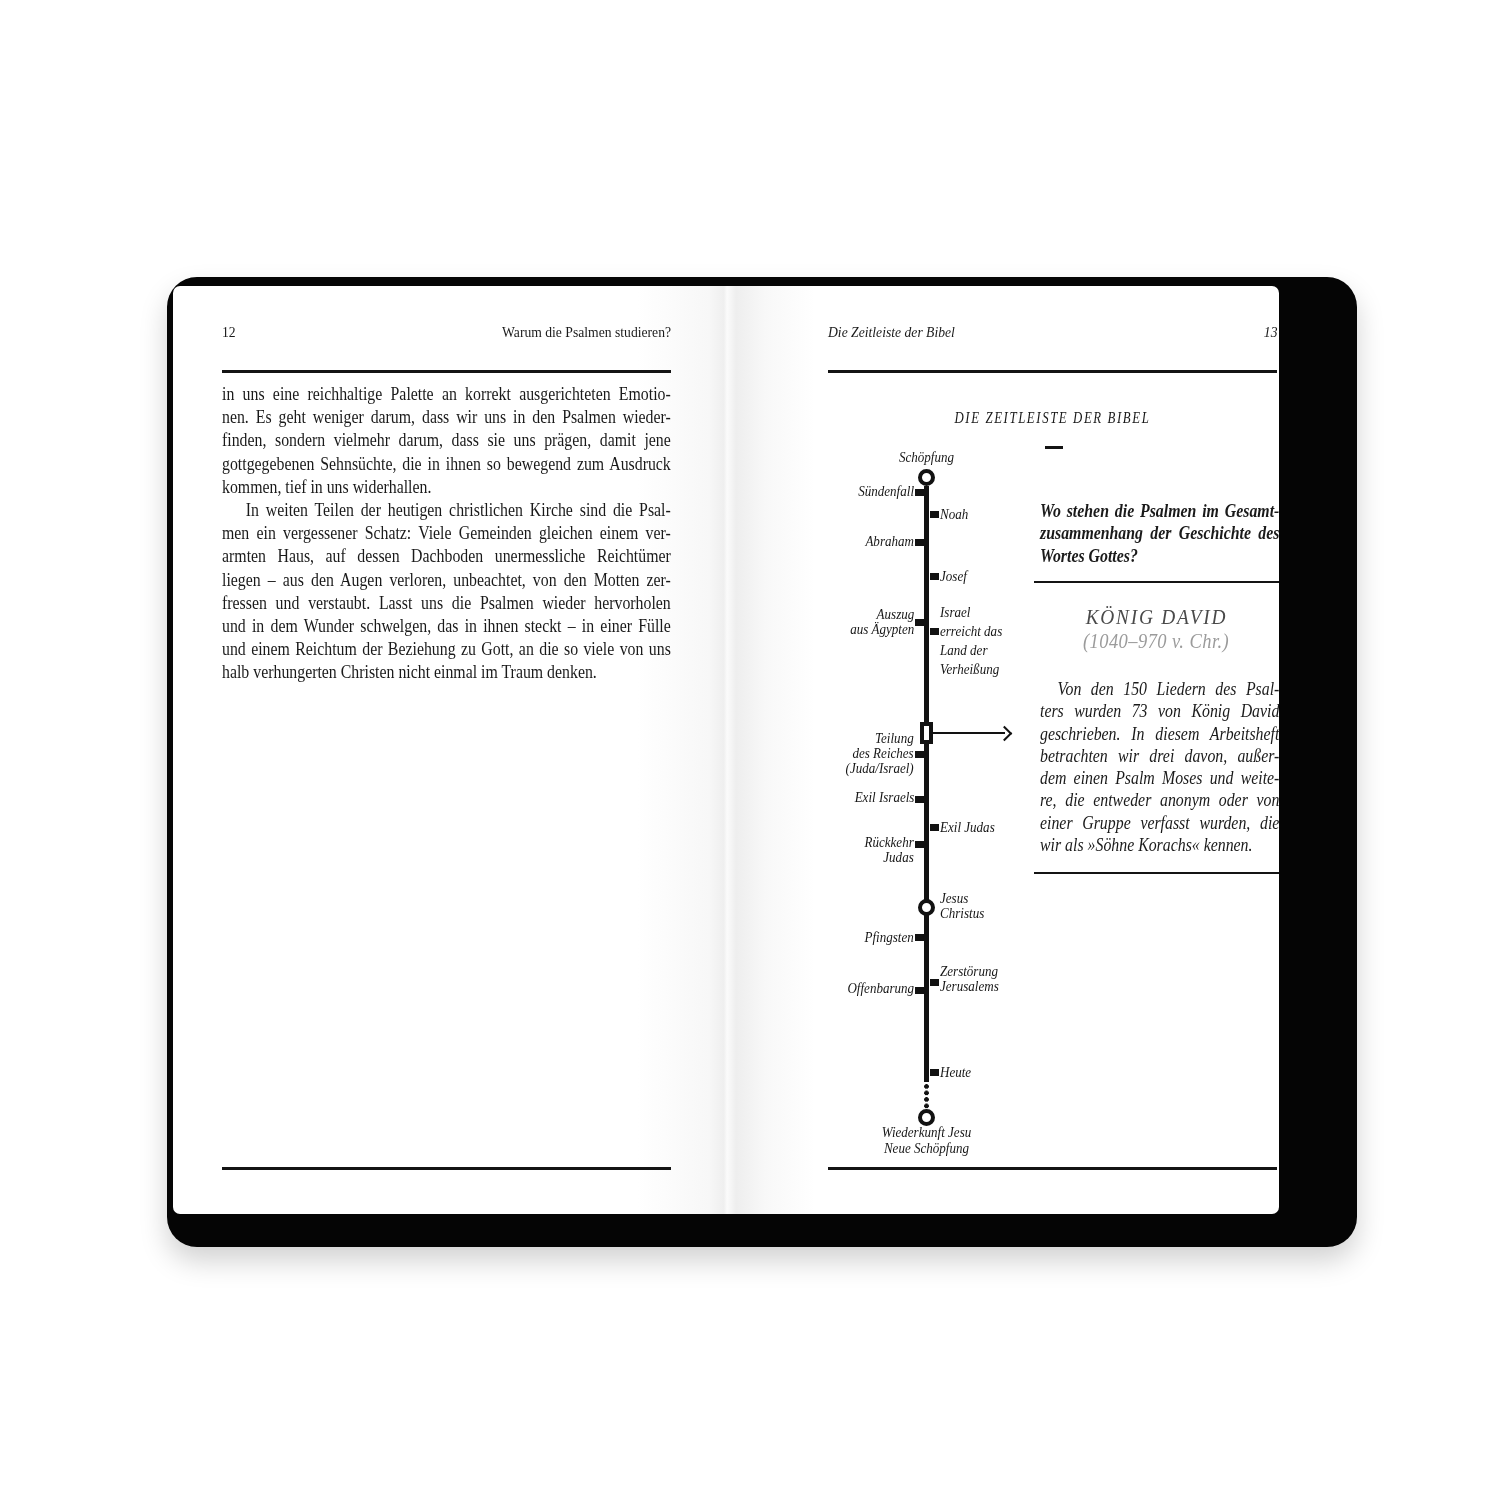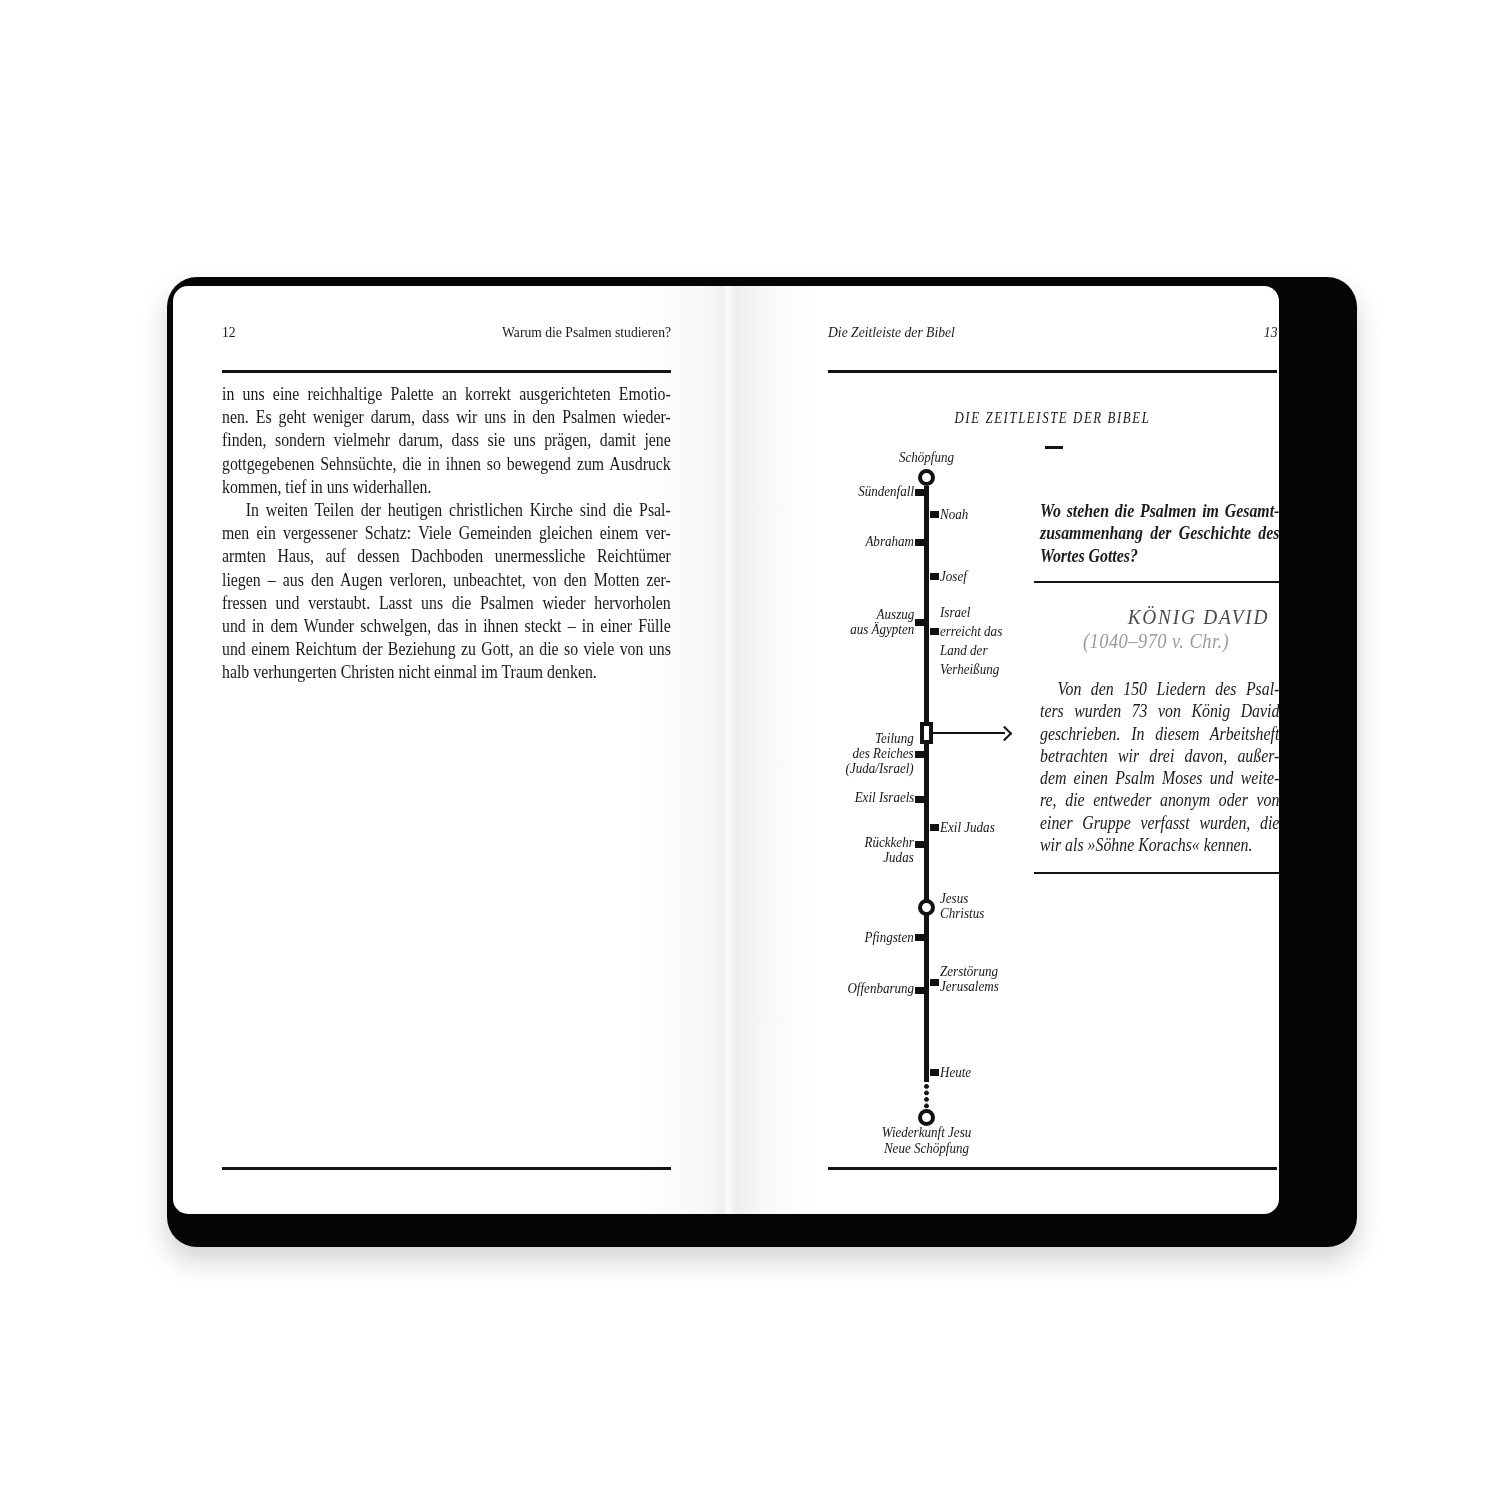--- a/index.html
+++ b/index.html
@@ -1,20 +1,20 @@
 <!DOCTYPE html>
 <html><head>
 <meta charset="utf-8">
 <style>
   html,body{margin:0;padding:0;background:#ffffff;}
   .stage{position:relative;width:1500px;height:1500px;background:#ffffff;overflow:hidden;
          font-family:"Liberation Serif","DejaVu Serif",serif;color:#1a1a1a;}
   .book{position:absolute;left:167px;top:277px;width:1190px;height:970px;background:#050505;
         border-radius:30px;box-shadow:0 14px 28px rgba(0,0,0,0.18);}
-  .pages{position:absolute;left:6px;top:9px;width:1106px;height:928px;border-radius:15px;
+  .pages{position:absolute;left:6px;top:9px;width:1106px;height:928px;border-radius:7px;
          background:linear-gradient(90deg,#ffffff 0%,#ffffff 42%,#f7f7f7 48.5%,#efefef 49.8%,#fbfbfb 50.1%,#eeeeee 50.9%,#f8f8f8 53.5%,#ffffff 58%);}
   .page{position:absolute;top:0;width:576px;height:928px;}
   .page.left{left:0;}
   .page.right{left:576px;font-style:italic;}
 
   .pg-header{position:absolute;top:36px;display:flex;justify-content:space-between;
              font-size:15.5px;line-height:20px;white-space:nowrap;}
   .rule{position:absolute;background:#141414;}
 
   .sqz{display:inline-block;transform:scaleX(0.88);}
@@ -47,21 +47,21 @@
   .tl-dots{position:absolute;left:175px;width:5px;height:26px;
            background-image:radial-gradient(circle at 2.5px 2.5px,#121212 2.1px,rgba(0,0,0,0) 2.6px);
            background-size:5px 6.5px;background-repeat:repeat-y;}
   .arrow-shaft{position:absolute;left:184px;top:445.5px;width:72px;height:2.6px;background:#121212;}
   .arrow-head{position:absolute;left:250px;top:441.6px;width:9px;height:9px;
               border-top:2.6px solid #121212;border-right:2.6px solid #121212;transform:rotate(45deg);}
 
   .sb-question{position:absolute;left:291px;top:214px;width:272px;font-size:18px;font-weight:bold;
                line-height:22.3px;}
   .sb-head{position:absolute;left:285px;width:245px;text-align:center;white-space:nowrap;}
-  .kd-title{top:318px;font-size:22px;letter-spacing:2px;color:#4a4a4a;text-align:right;}
+  .kd-title{top:318px;font-size:22px;letter-spacing:2px;color:#4a4a4a;}
   .kd-dates{top:343px;font-size:21px;letter-spacing:0.5px;color:#9b9b9b;}
   .kd-title .sqz-c,.kd-dates .sqz-c{display:inline-block;transform:scaleX(0.88);transform-origin:50% 50%;}
   .sb-para{position:absolute;left:291px;top:392px;width:272px;font-size:18px;line-height:22.3px;}
   .dash{position:absolute;left:296px;top:160px;width:18px;height:3px;background:#141414;}
 </style>
 </head>
 <body>
 
 <div class="stage">
   <div class="book">

